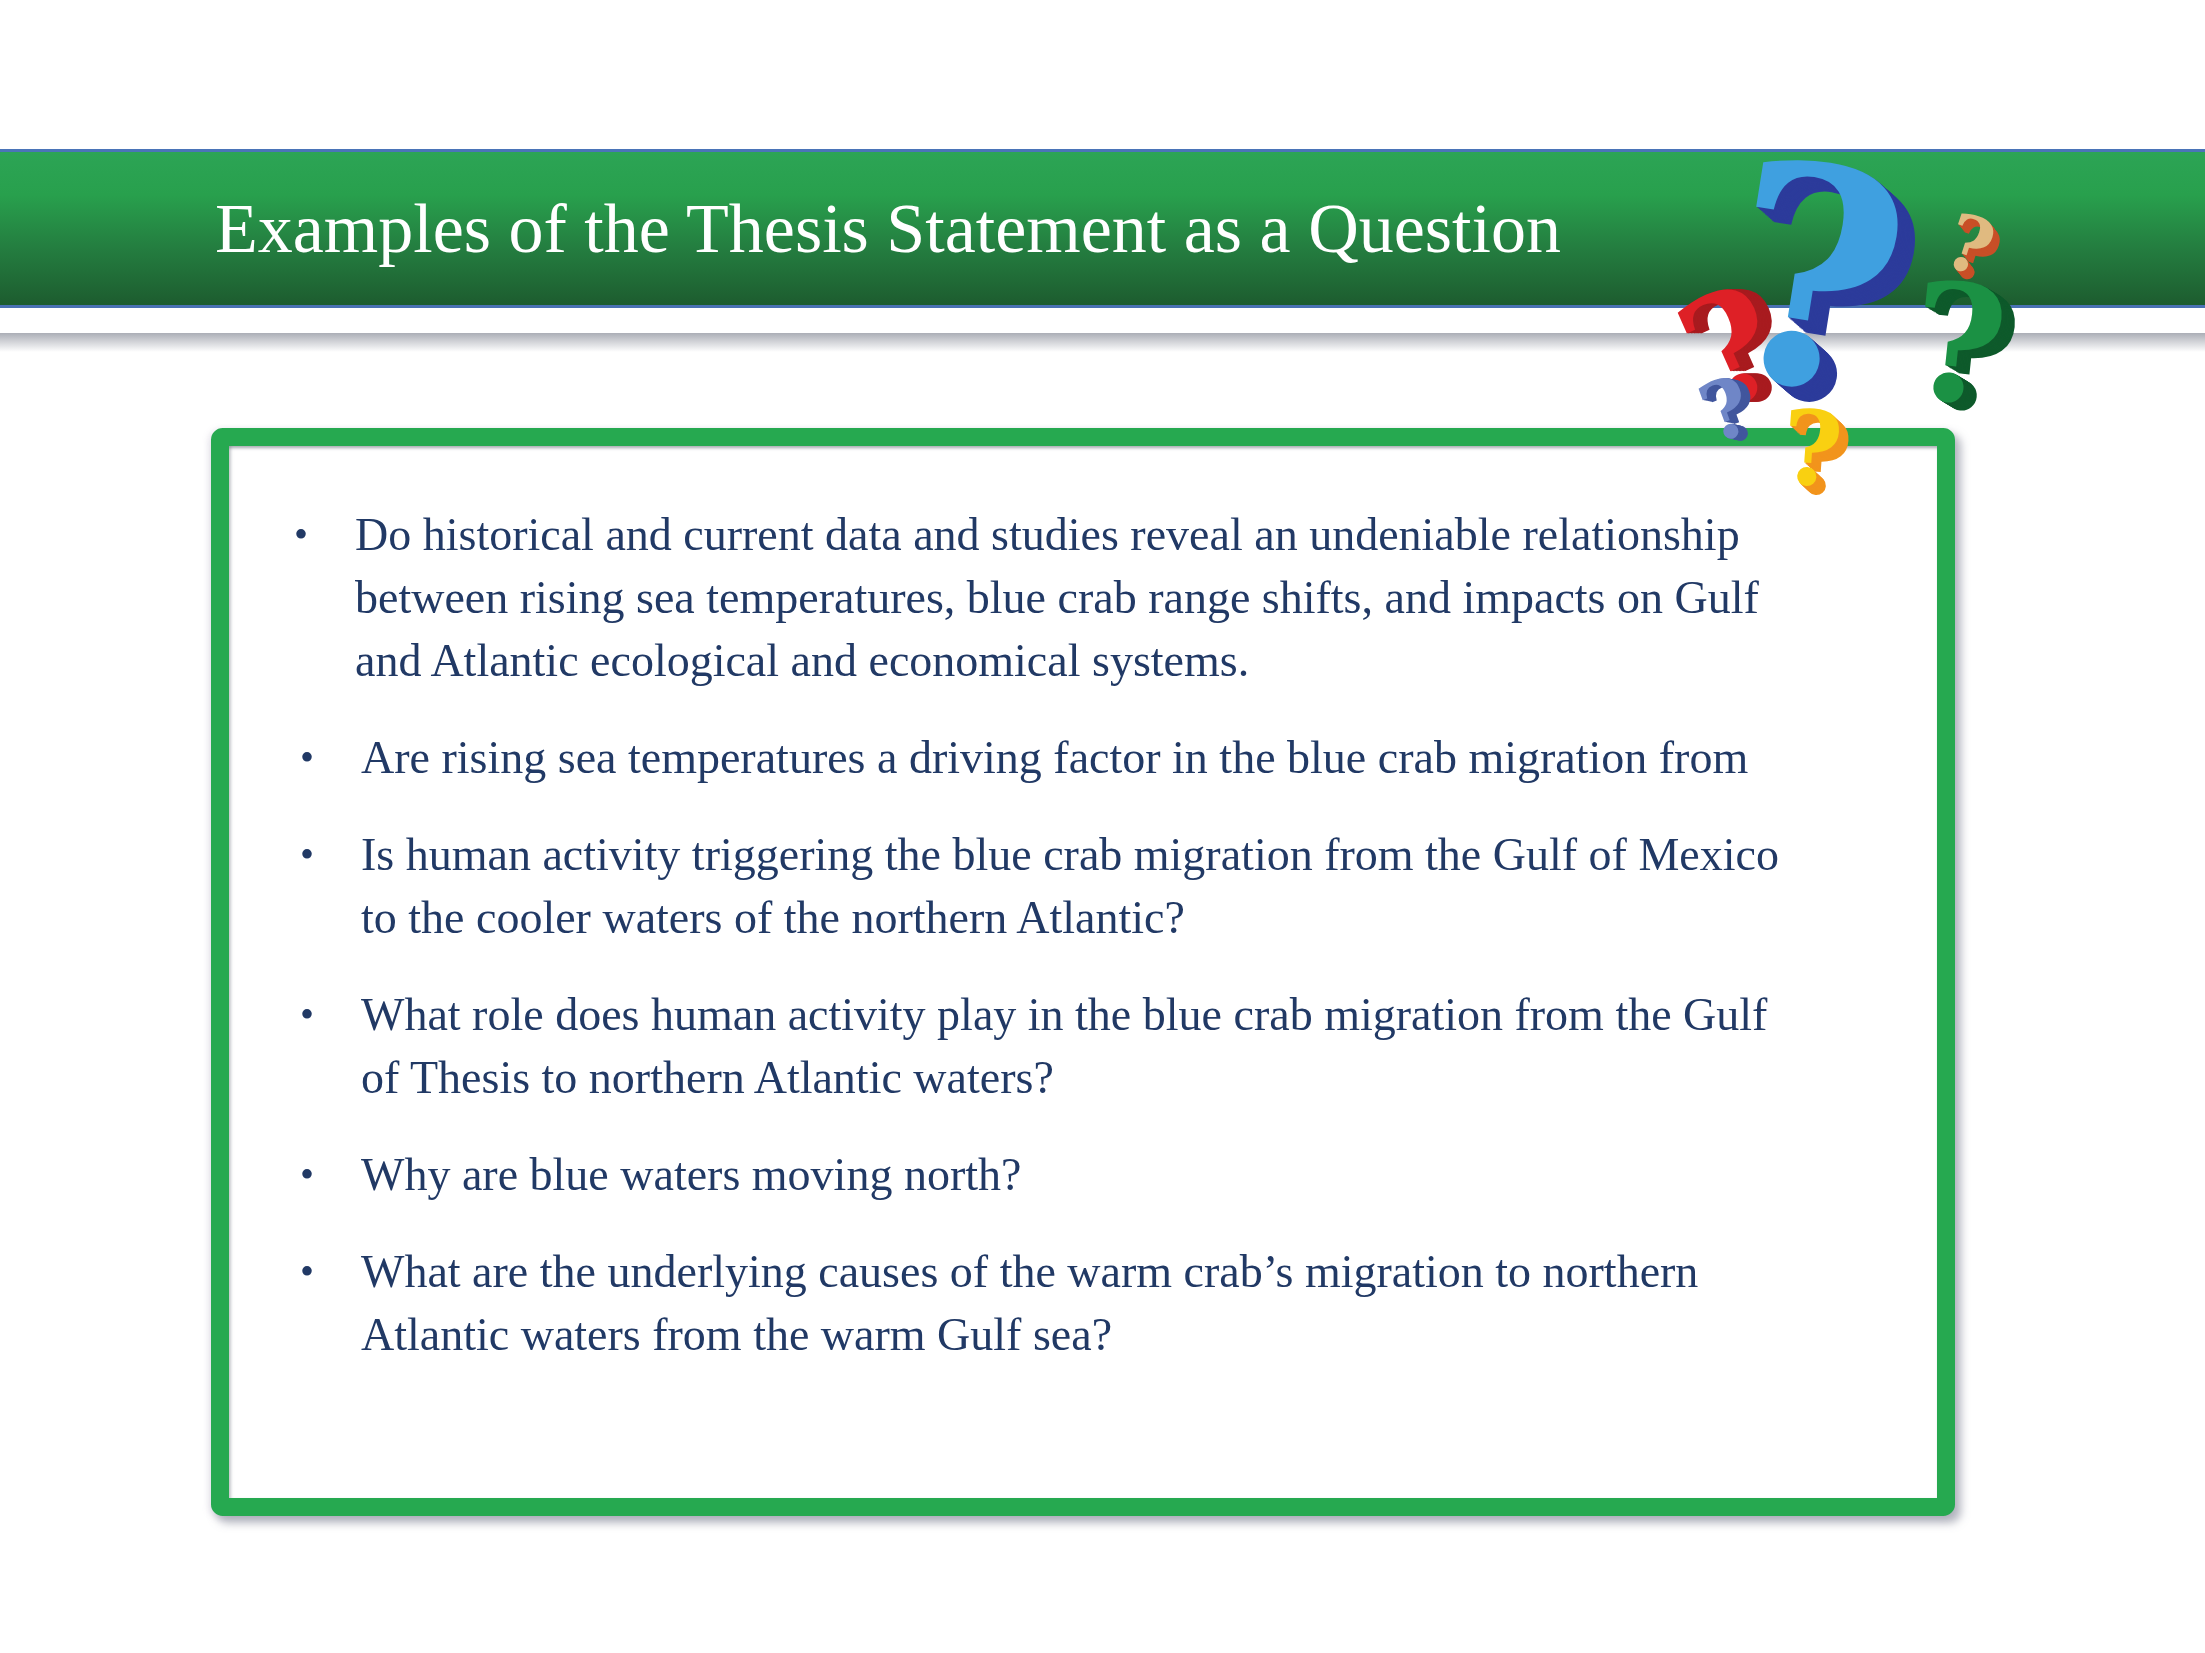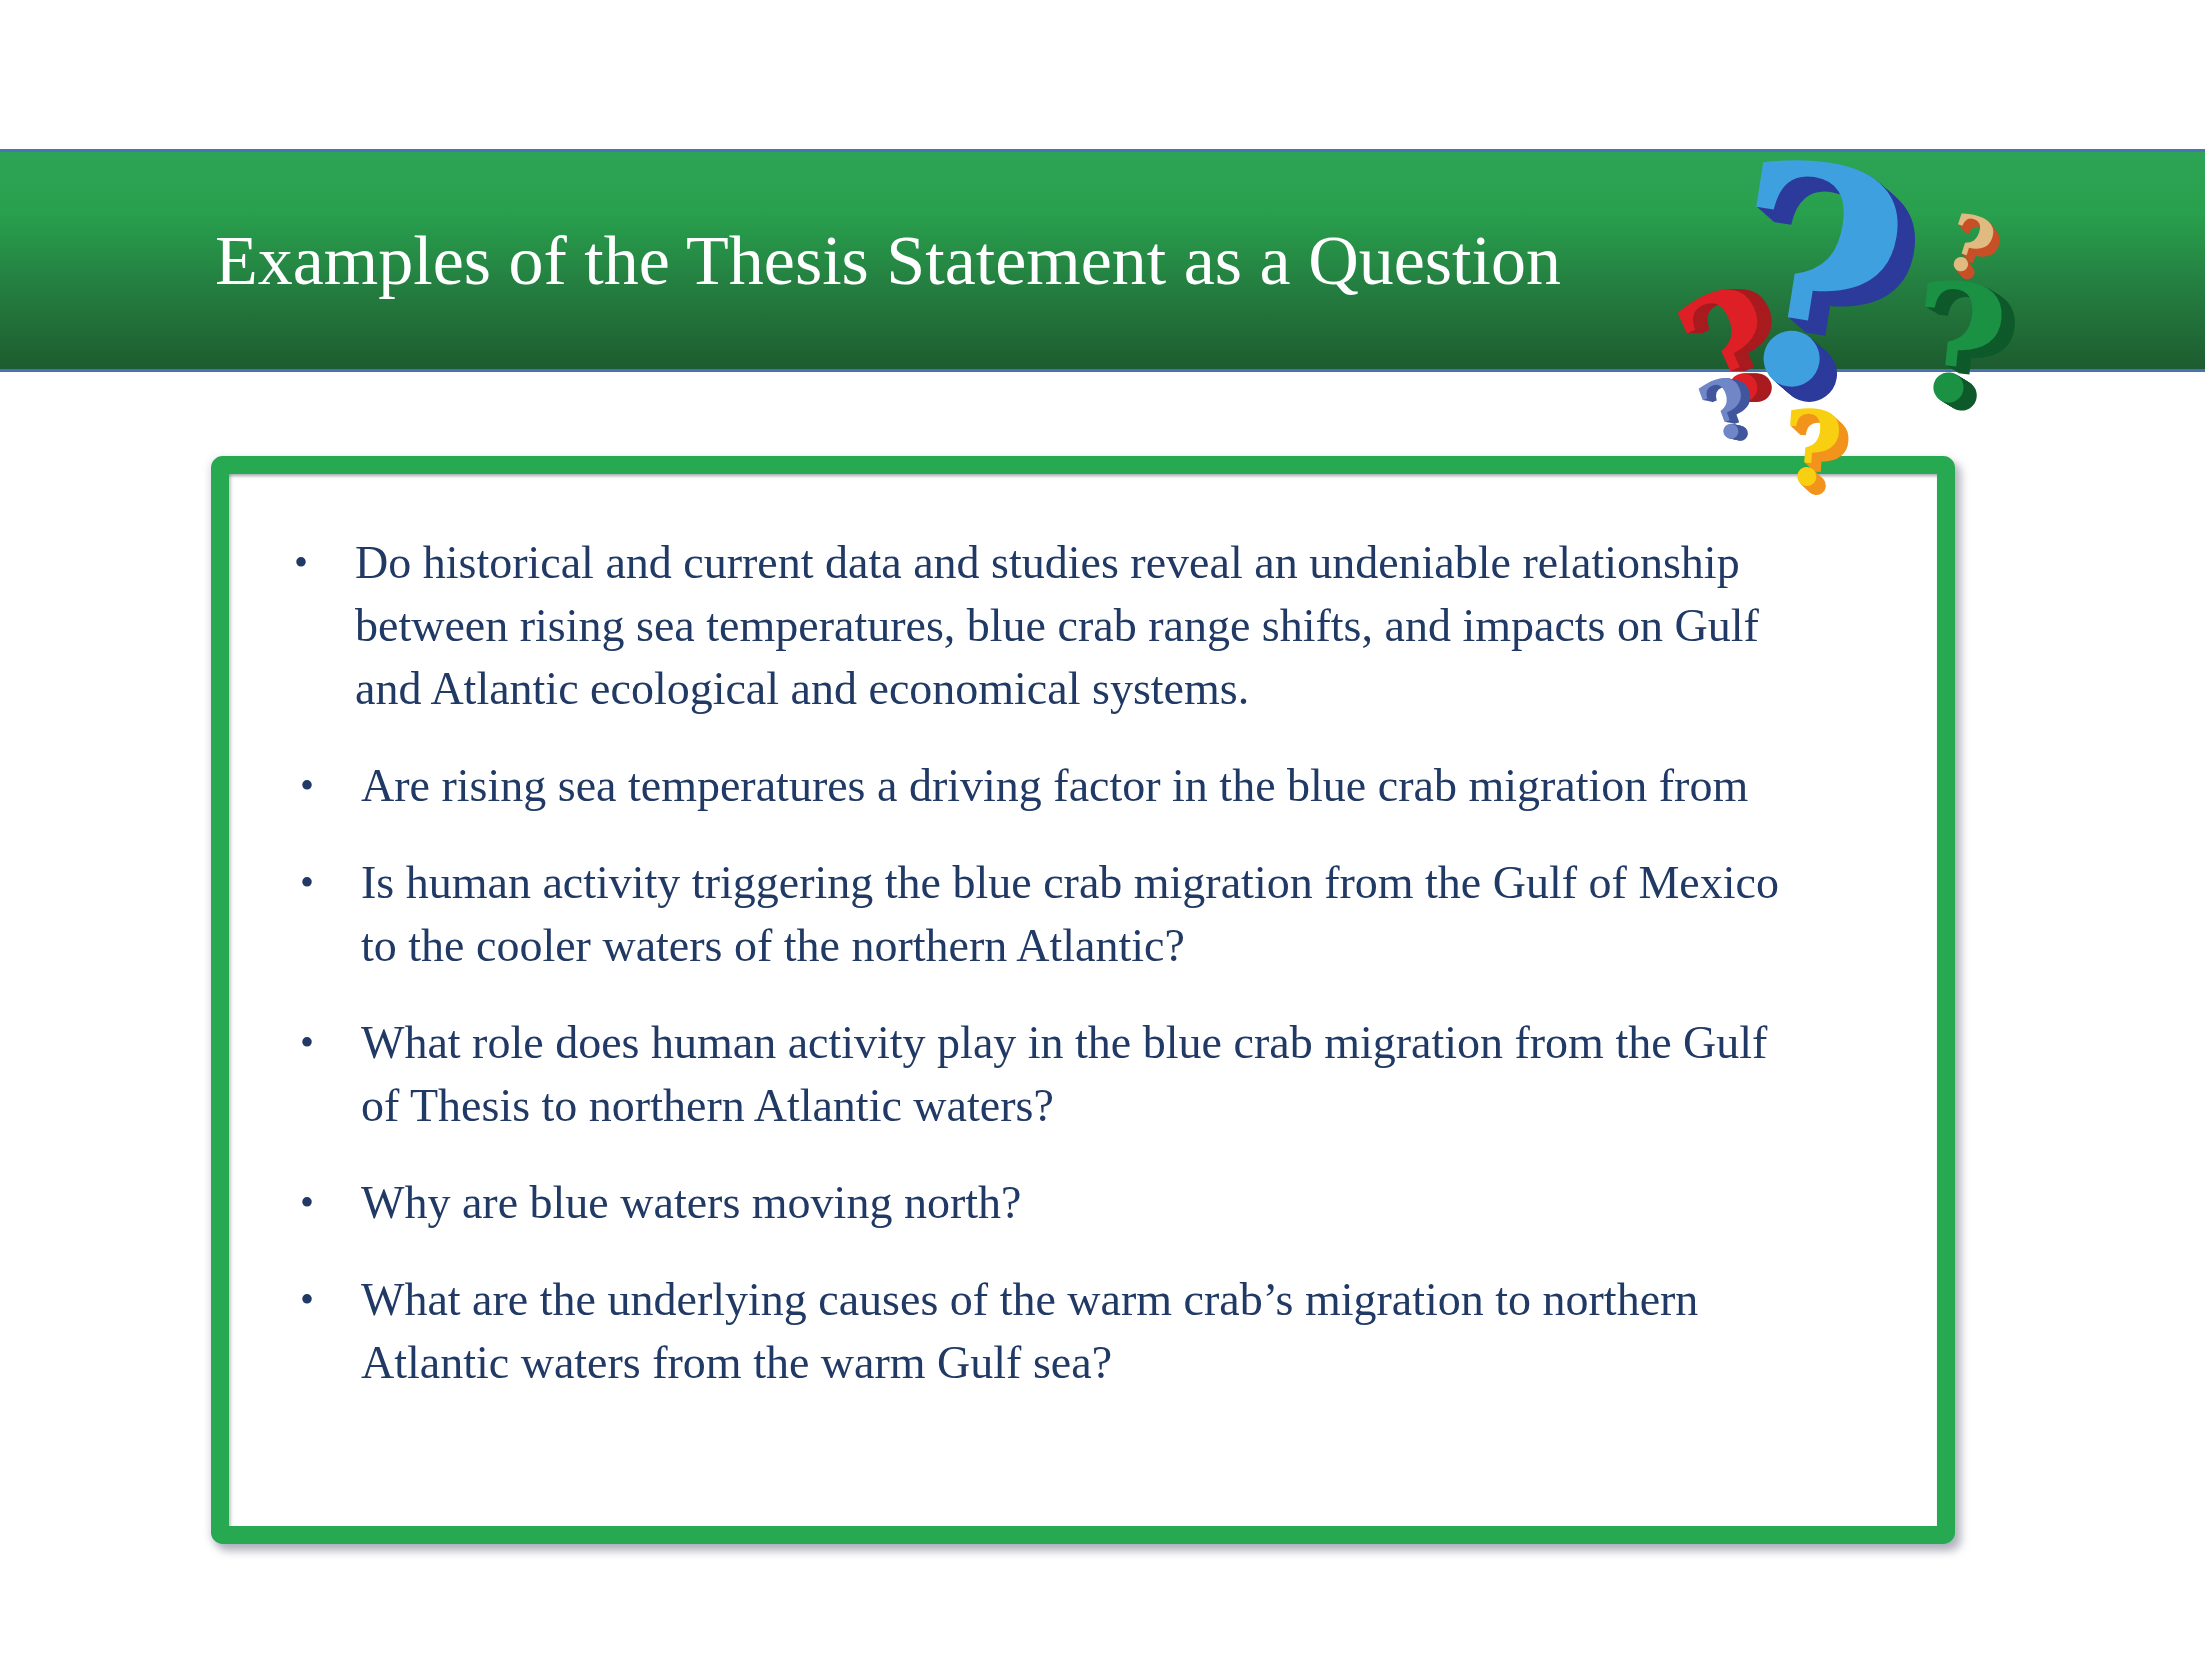--- a/index.html
+++ b/index.html
@@ -6,21 +6,21 @@
   .slide{
     position:relative;
     width:2205px;height:1654px;
     background:#ffffff;
     overflow:hidden;
     font-family:"Liberation Serif","DejaVu Serif",serif;
   }
 
   
   .banner{
-    position:absolute;left:0;top:149px;width:2205px;height:223px;
+    position:absolute;left:0;top:149px;width:2205px;height:159px;
     box-sizing:border-box;
     border-top:3.7px solid #4a74b8;
     border-bottom:3.7px solid #4a71b3;
     background:linear-gradient(180deg,#2ca455 0%,#28a04d 28%,#247e40 62%,#1d5c2f 100%);
     display:flex;align-items:center;
     z-index:1;
   }
   .banner-shadow{
     position:absolute;left:0;top:333px;width:2205px;height:19px;
     background:linear-gradient(180deg,rgba(88,94,110,0.50),rgba(88,94,110,0));
@@ -41,21 +41,21 @@
   .qm{
     position:absolute;
     font-family:"DejaVu Serif",serif;
     font-weight:700;
     line-height:1;
     transform-origin:50% 50%;
   }
 
   
   .content-box{
-    position:absolute;left:211px;top:456px;width:1744px;height:1088px;
+    position:absolute;left:211px;top:428px;width:1744px;height:1088px;
     box-sizing:border-box;
     border:18.4px solid #26a950;
     border-radius:11.8px;
     background:#ffffff;
     box-shadow:5.1px 6.6px 8.8px rgba(108,112,132,0.50), -2.9px 1.5px 5.9px rgba(150,140,170,0.18);
     z-index:2;
   }
   .content-inner{
     position:absolute;left:0;top:0;right:0;bottom:0;
     box-shadow:inset 0 3.7px 2.9px -1.5px rgba(110,114,126,0.55),

